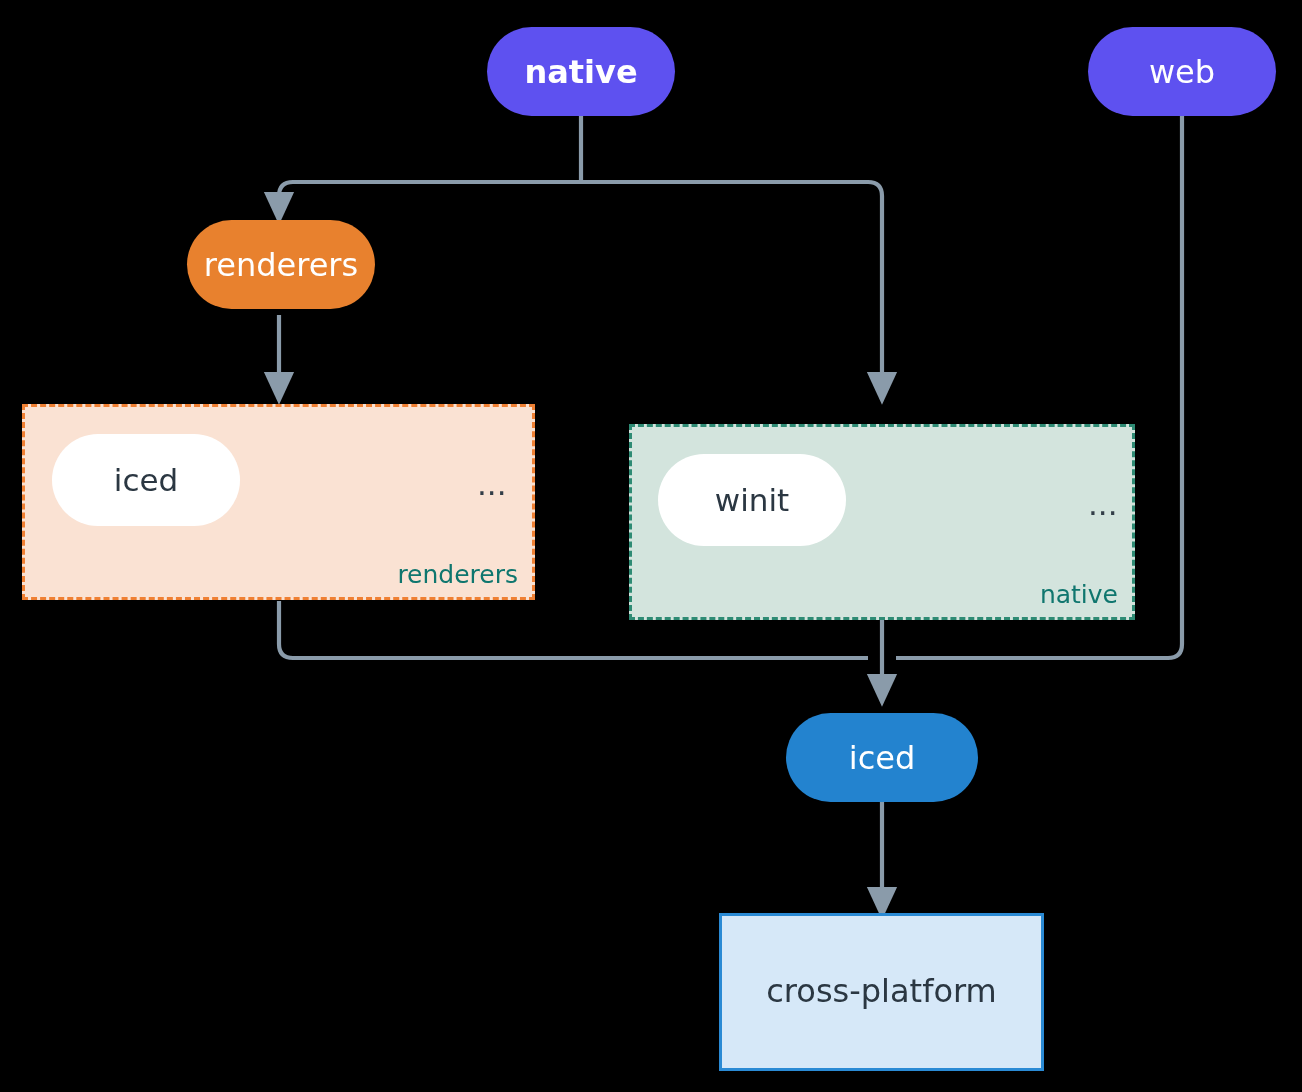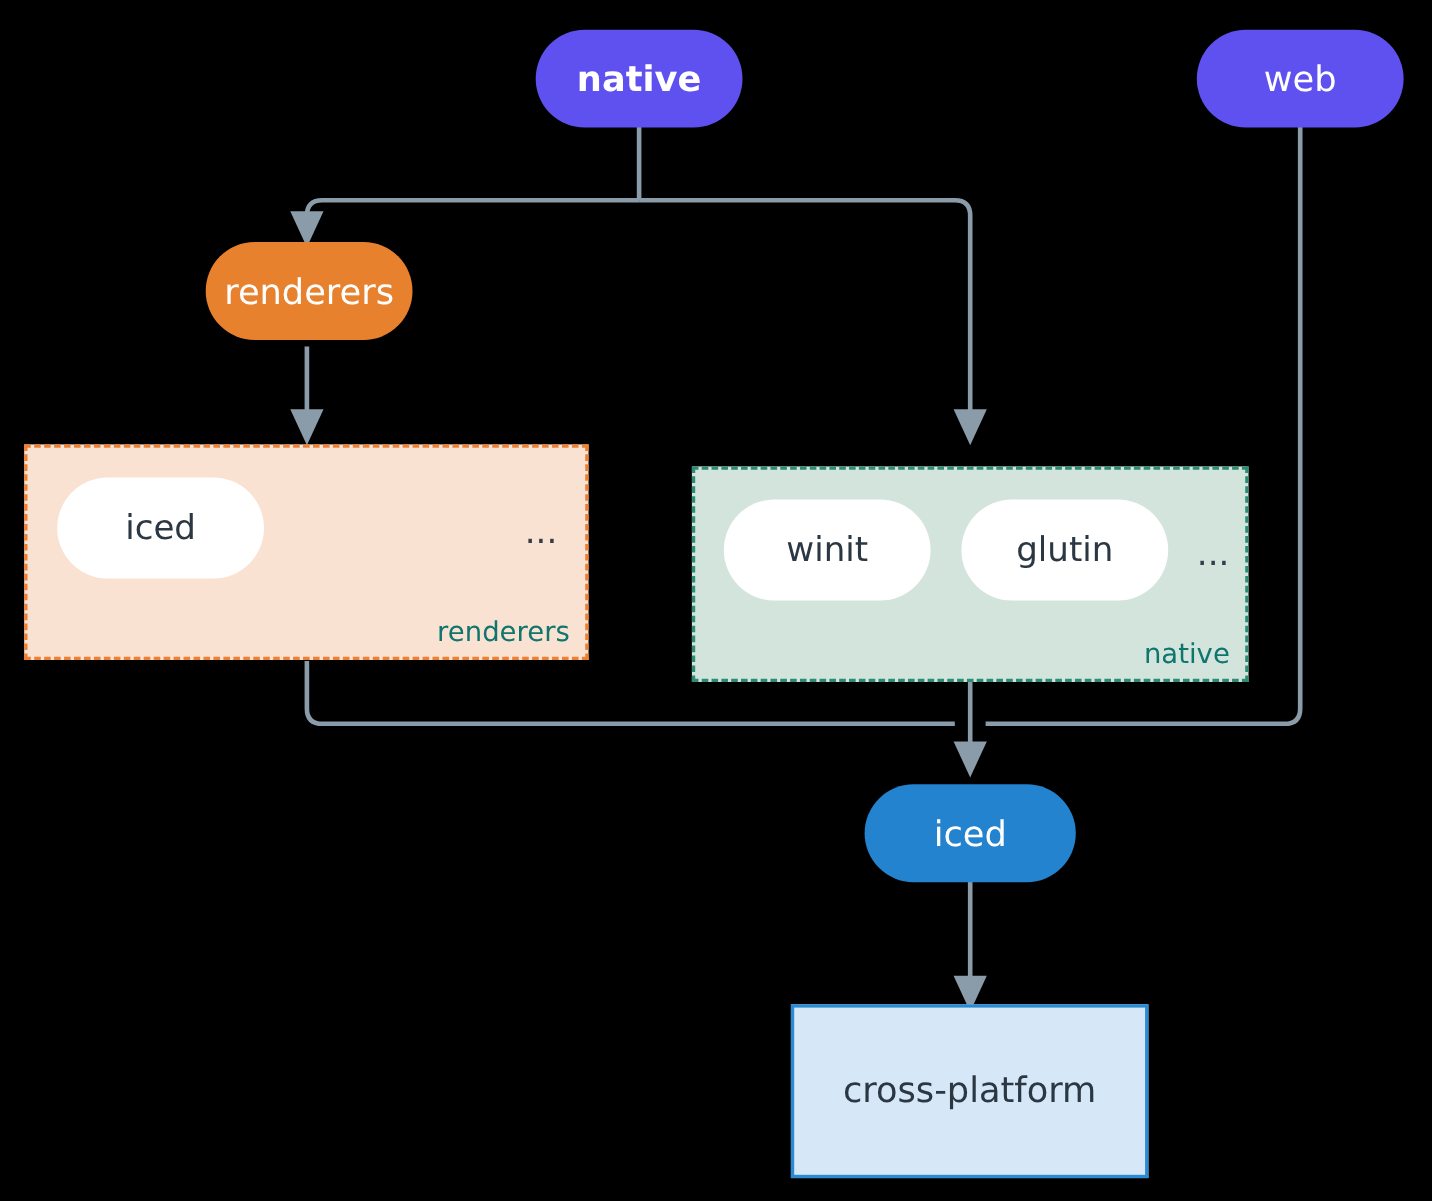--- a/index.html
+++ b/index.html
@@ -149,23 +149,20 @@
 
     <span class="group-label">renderers</span>
   </div>
 
   <div class="group group-shells" style="left:629px; top:404px; width:506px; height:196px;margin-top:20px;">
 
     <div class="node pill pill-white t27" style="left:26px; top:27px; width:188px; height:92px;">
       <span>winit</span>
     </div>
 
-    <div class="node pill pill-white t27" style="left:242px; top:27px; width:188px; height:92px;">
-      <span>glutin</span>
-    </div>
 
     <span class="ellipsis" style="left:456px; top:62px;">...</span>
 
     <span class="group-label">native</span>
   </div>
 
   <div class="node pill pill-blue t28" style="left:786px; top:713px; width:192px; height:89px;">
     <span>iced</span>
   </div>
 

